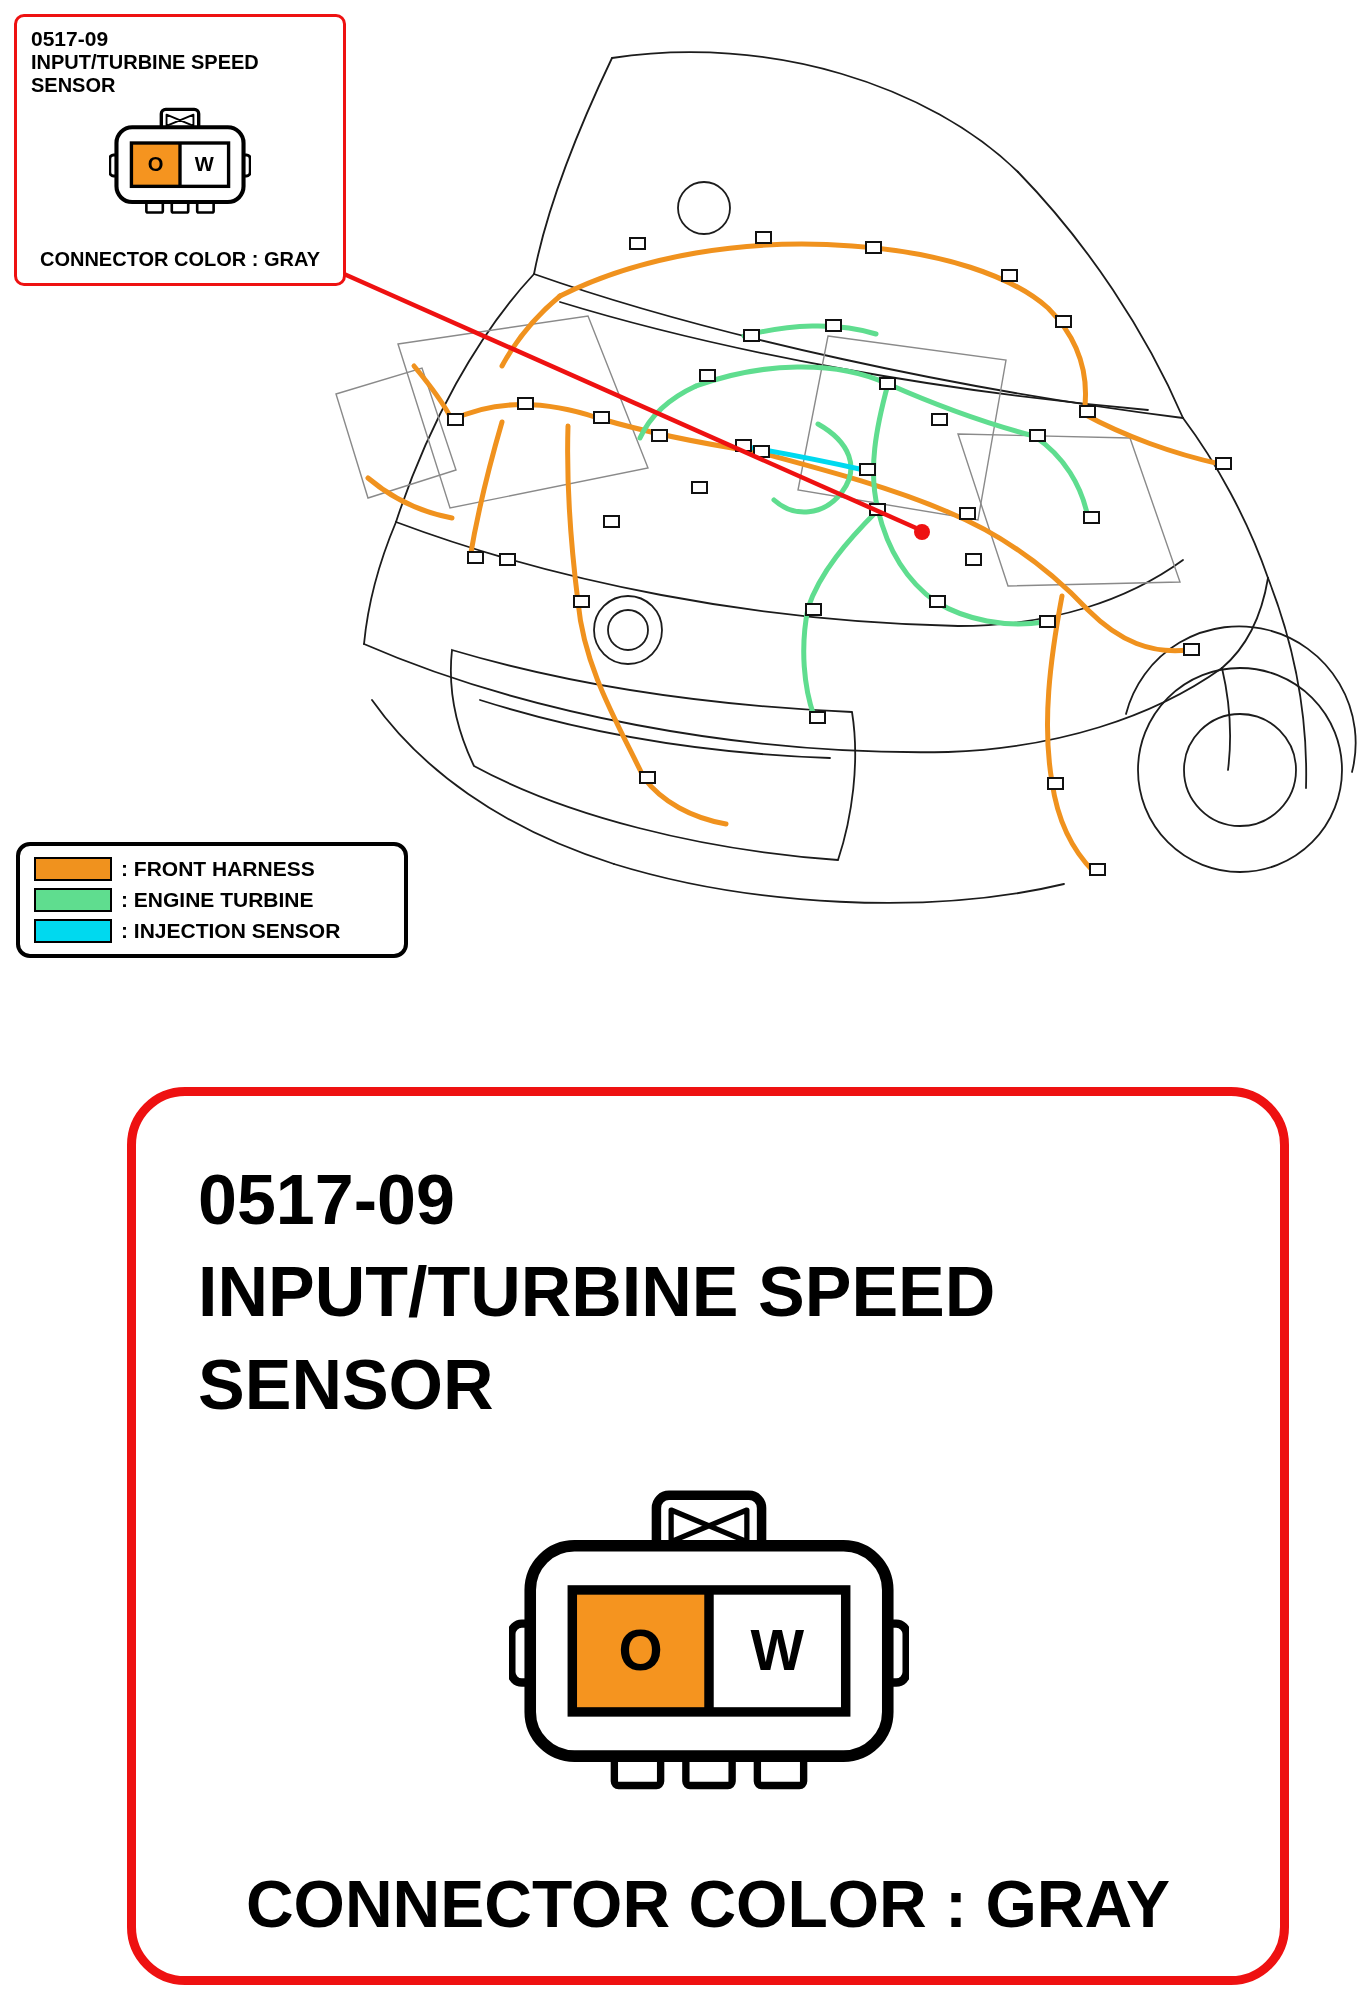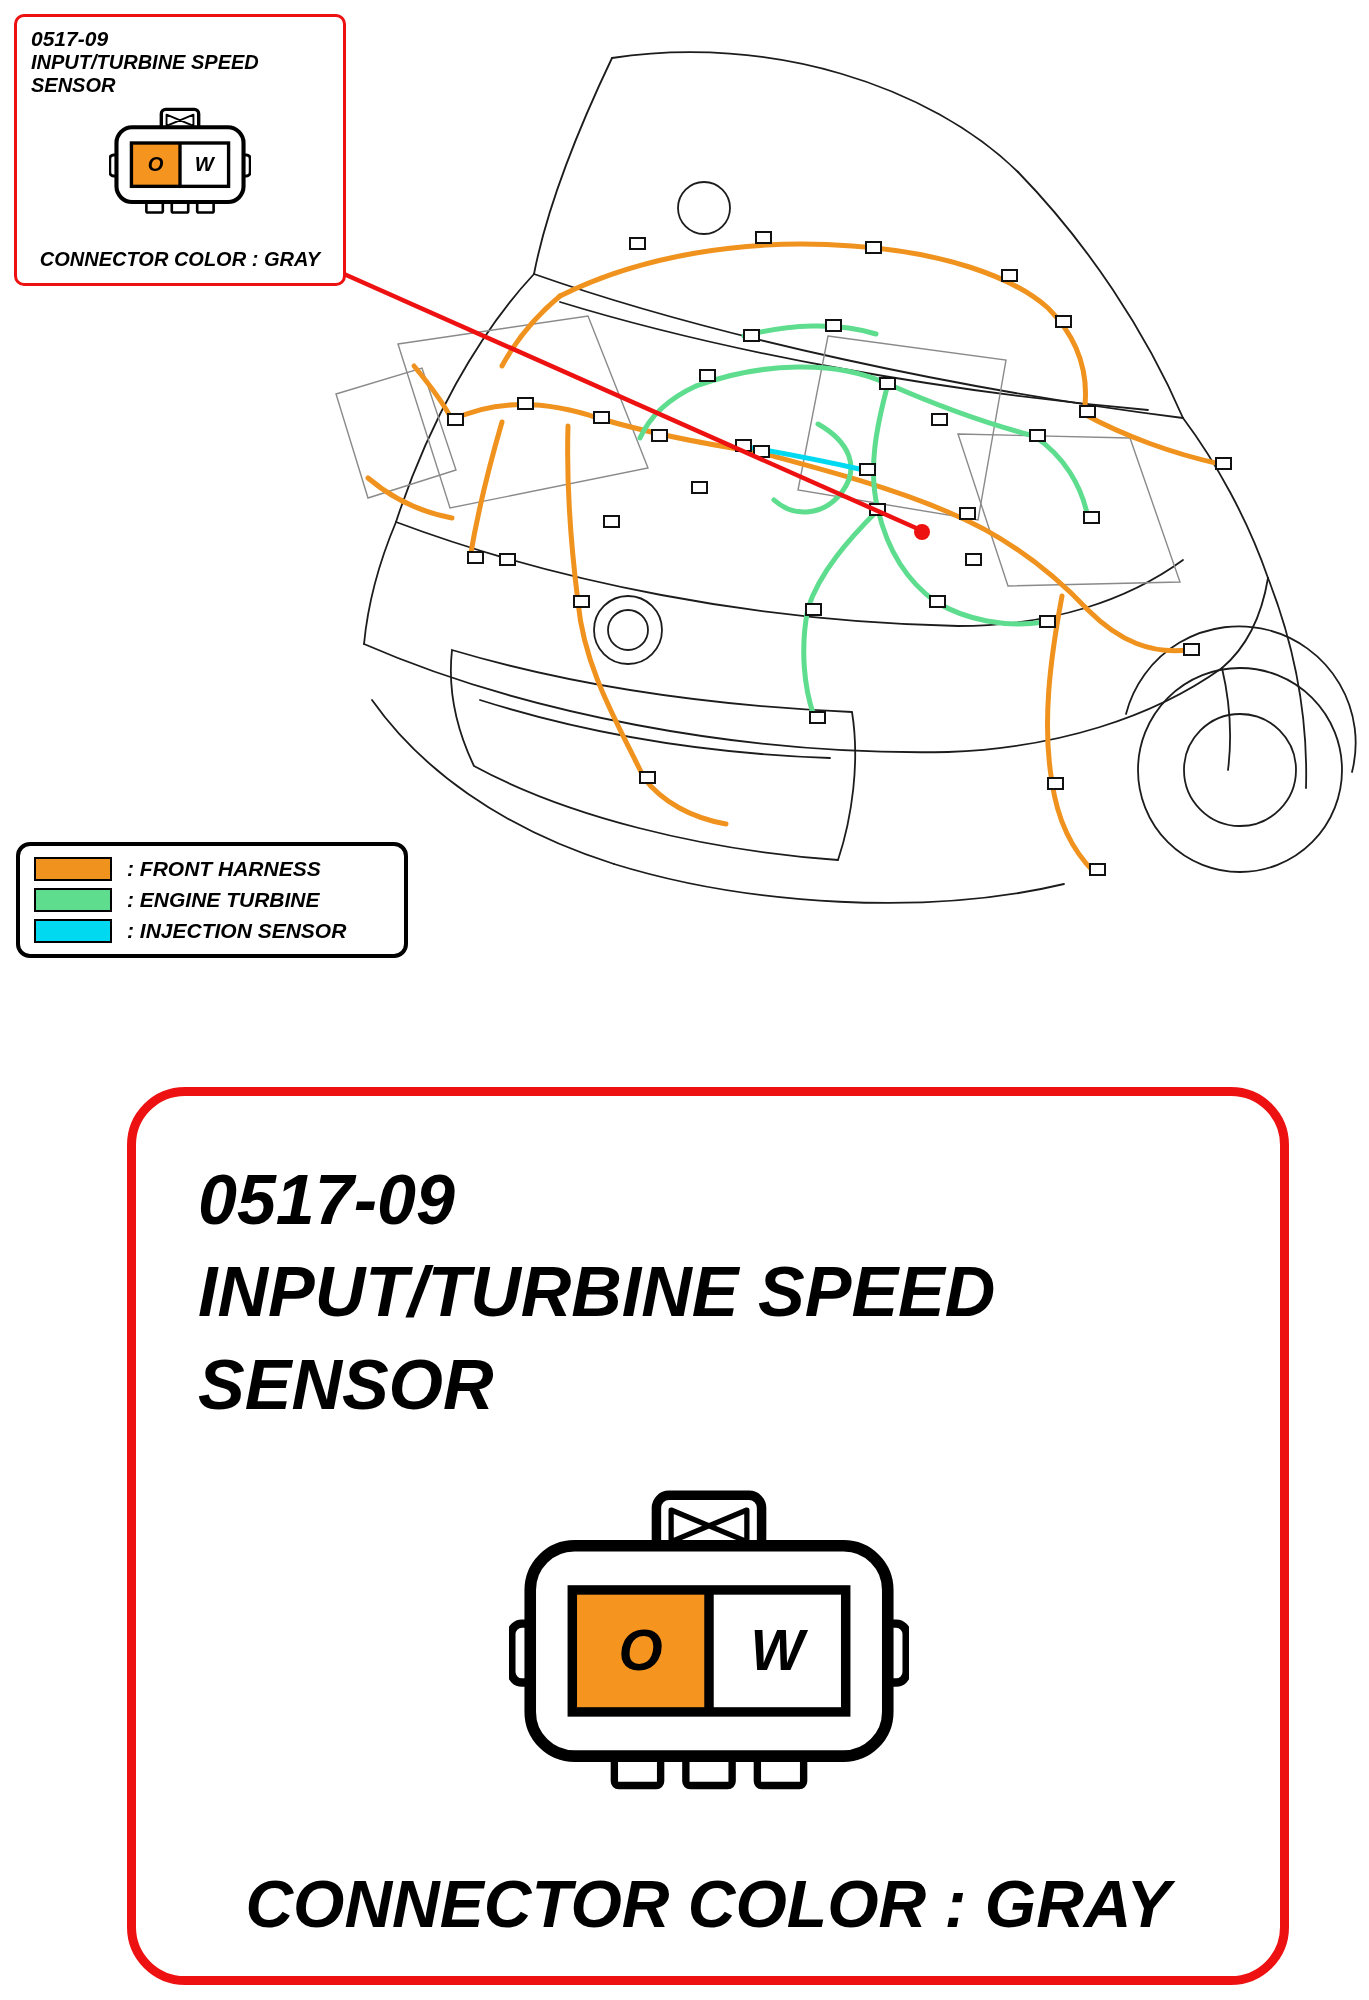--- a/index.html
+++ b/index.html
@@ -1,18 +1,18 @@
 <!DOCTYPE html>
 <html><head>
 <meta charset="utf-8">
 <style>
   html,body { margin:0; padding:0; background:#ffffff; }
   .page {
     position:relative; width:1369px; height:2000px; background:#ffffff;
-    font-family:"Liberation Sans", sans-serif; overflow:hidden; color:#000;font-style:italic;
+    font-family:"Liberation Sans", sans-serif; overflow:hidden; color:#000;
   }
   .scene { position:absolute; left:0; top:0; }
   .hz { fill:none; stroke-width:5; stroke-linecap:round; stroke-linejoin:round; }
   svg text { font-family:"Liberation Sans", sans-serif; font-weight:bold; fill:#000; }
 
   
   .callout {
     position:absolute; left:14px; top:14px; width:332px; height:272px;
     border:3px solid #EE1111; border-radius:10px; background:#fff;
     box-sizing:border-box; padding:10px 14px; z-index:3;
@@ -22,21 +22,21 @@
   .mini-conn { display:block; margin:10px auto 0; }
   .c-color { position:absolute; left:0; right:0; bottom:12px; text-align:center;
              font-size:20px; font-weight:bold; }
 
   
   .legend {
     position:absolute; left:16px; top:842px; width:392px;
     border:4px solid #000; border-radius:14px; background:#fff;
     box-sizing:border-box; padding:11px 14px; display:flex; flex-direction:column; gap:7px; z-index:3;
   }
-  .legend-row { display:flex; align-items:flex-start; gap:15px; }
+  .legend-row { display:flex; align-items:flex-start; gap:9px; }
   .swatch { width:78px; height:24px; border:2px solid #000; box-sizing:border-box; background:#ccc; flex:0 0 auto; }
   .legend-label { font-size:21px; font-weight:bold; white-space:nowrap; }
 
   
   .detail {
     position:absolute; left:127px; top:1087px; width:1162px; height:898px;
     border:9px solid #EE1111; border-radius:58px; background:#fff;
     box-sizing:border-box; padding:58px 60px 0 62px; z-index:3;
   }
   .d-code, .d-title { font-size:70px; font-weight:bold; line-height:1.32; }

